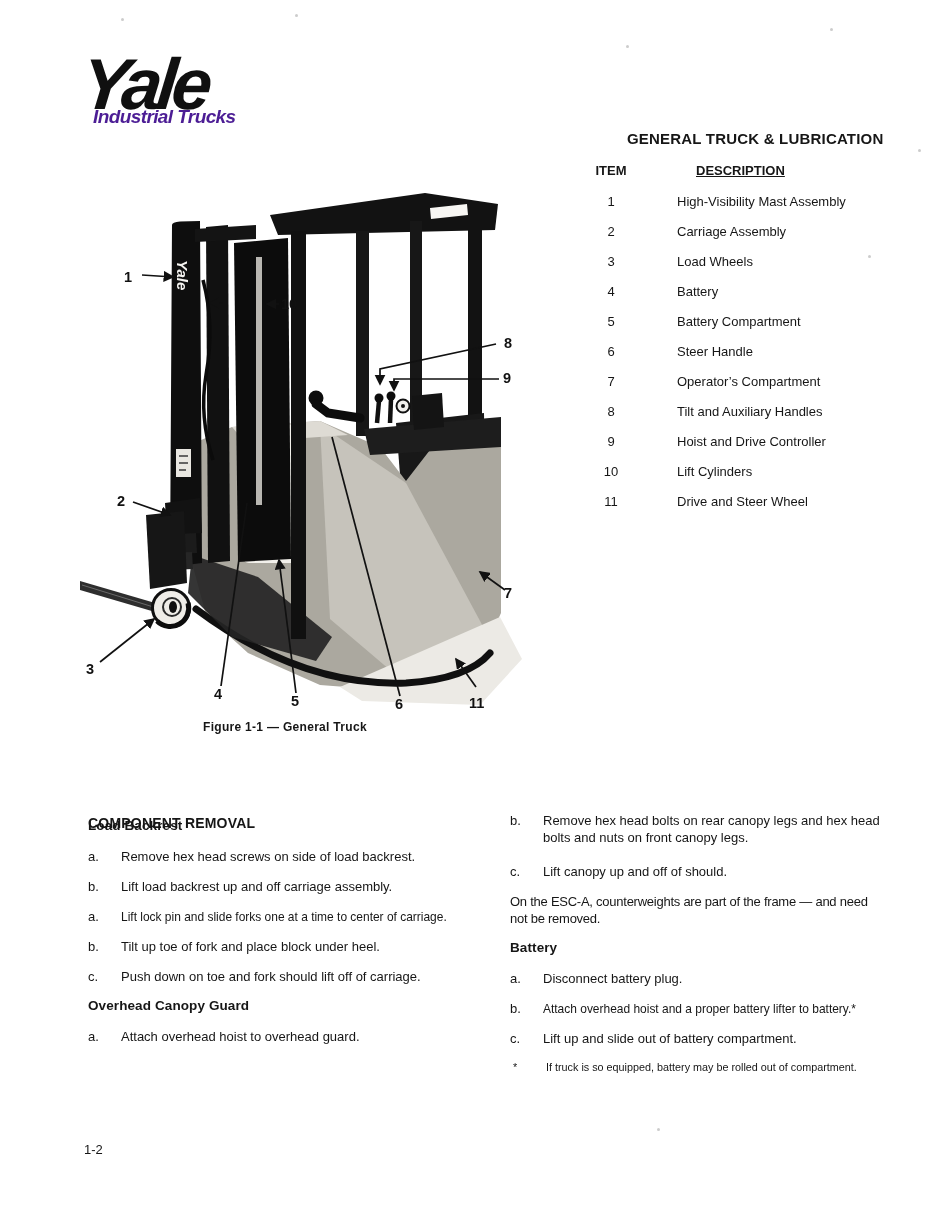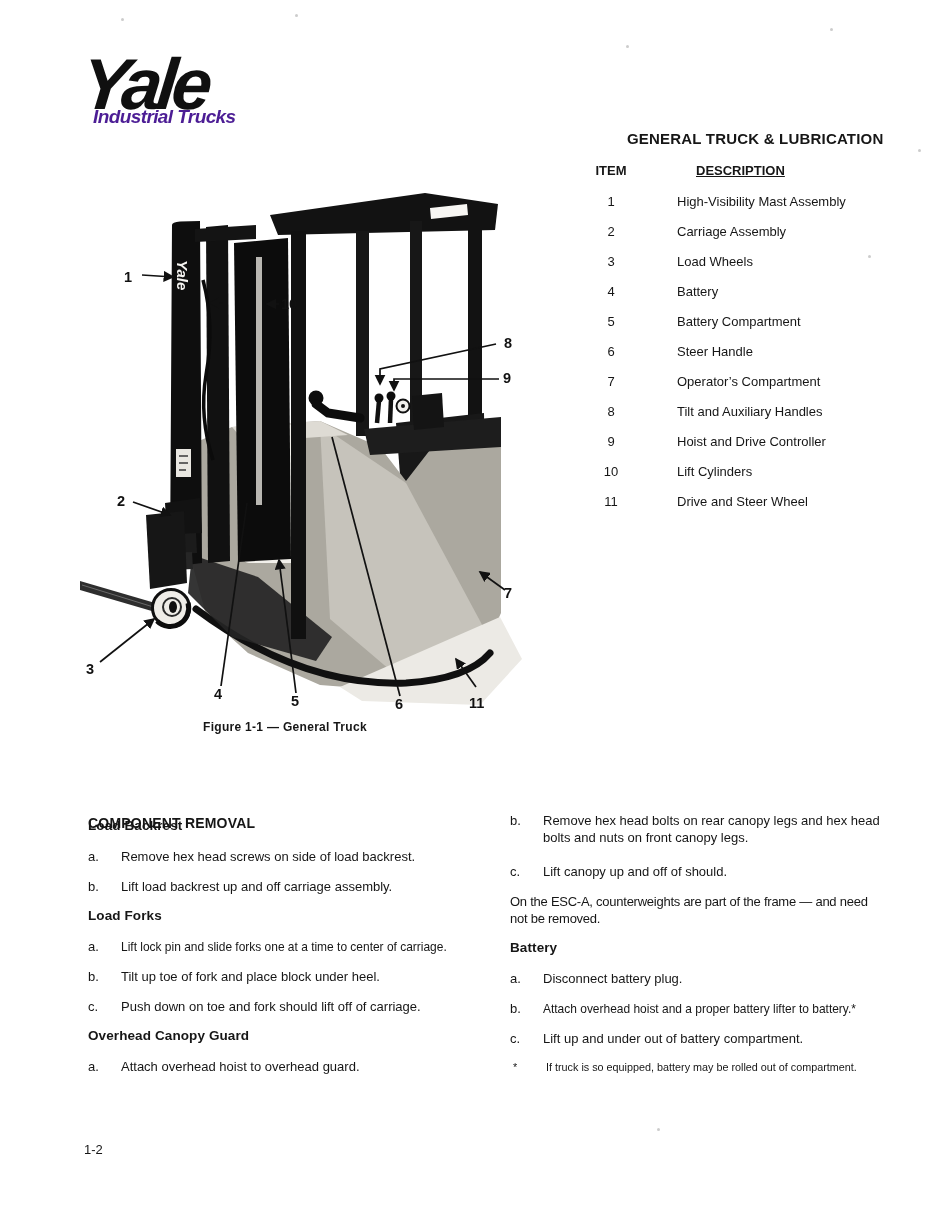--- a/index.html
+++ b/index.html
@@ -235,21 +235,20 @@
     <h4>Load Backrest</h4>
     <div class="step">
       <span class="ltr">a.</span>
       <span class="txt">Remove hex head screws on side of load backrest.</span>
     </div>
     <div class="step">
       <span class="ltr">b.</span>
       <span class="txt">Lift load backrest up and off carriage assembly.</span>
     </div>
 
-    <h4>Load Forks</h4>
     <div class="step">
       <span class="ltr">a.</span>
       <span class="txt cx">Lift lock pin and slide forks one at a time to center of carriage.</span>
     </div>
     <div class="step">
       <span class="ltr">b.</span>
       <span class="txt">Tilt up toe of fork and place block under heel.</span>
     </div>
     <div class="step">
       <span class="ltr">c.</span>
@@ -279,21 +278,21 @@
     <div class="step">
       <span class="ltr">a.</span>
       <span class="txt">Disconnect battery plug.</span>
     </div>
     <div class="step">
       <span class="ltr">b.</span>
       <span class="txt cx">Attach overhead hoist and a proper battery lifter to battery.*</span>
     </div>
     <div class="step">
       <span class="ltr">c.</span>
-      <span class="txt">Lift up and under out of battery compartment.</span>
+      <span class="txt">Lift up and slide out of battery compartment.</span>
     </div>
 
     <div class="fnote">
       <span class="mk">*</span>
       <span class="ftxt">If truck is so equipped, battery may be rolled out of compartment.</span>
     </div>
   </div>
 
   <div class="abs page-num">1-2</div>
 

